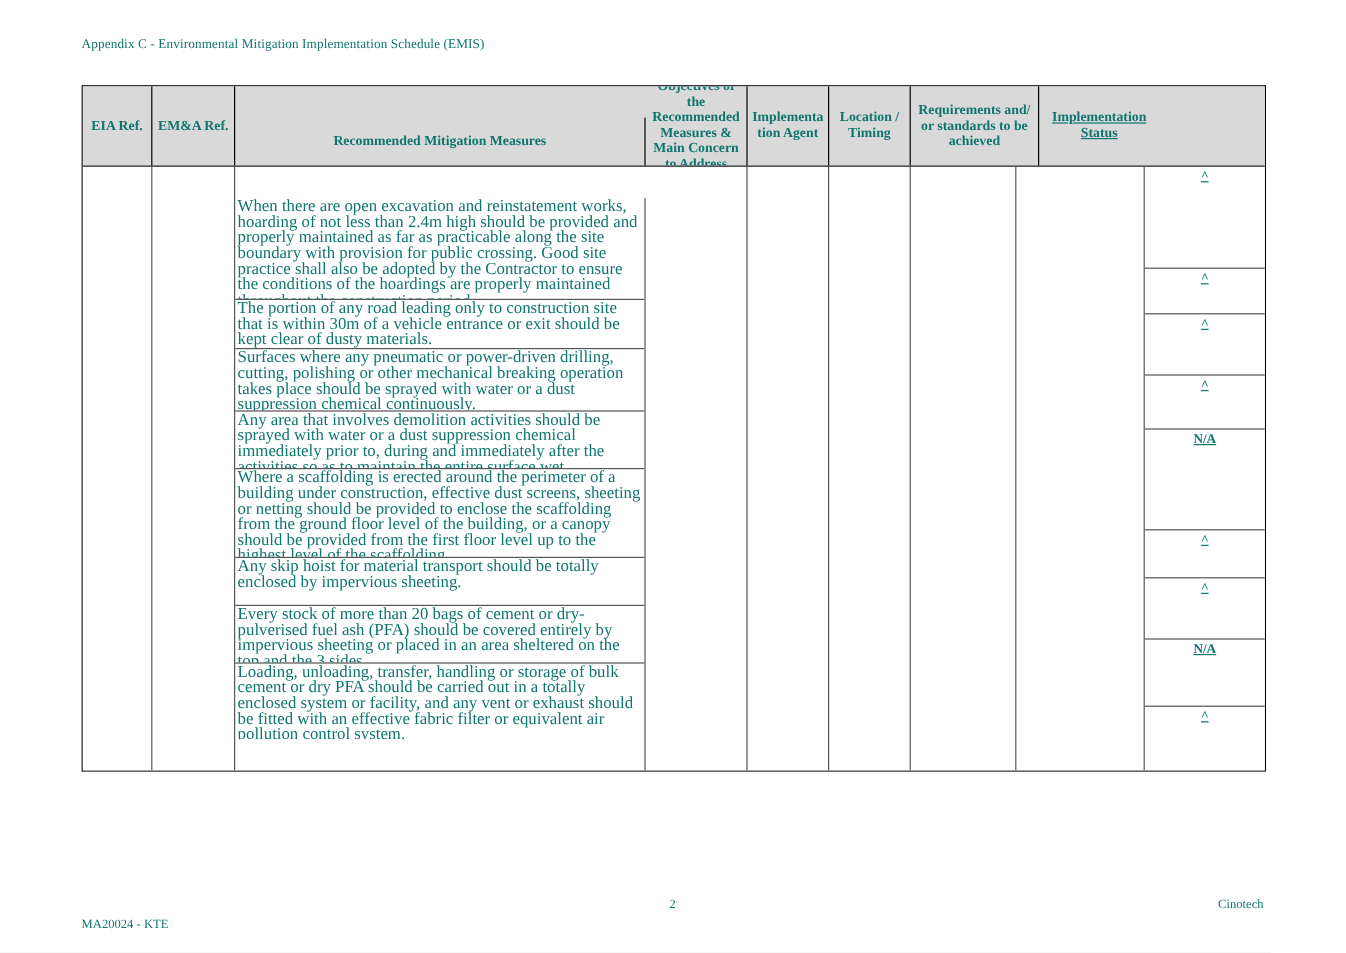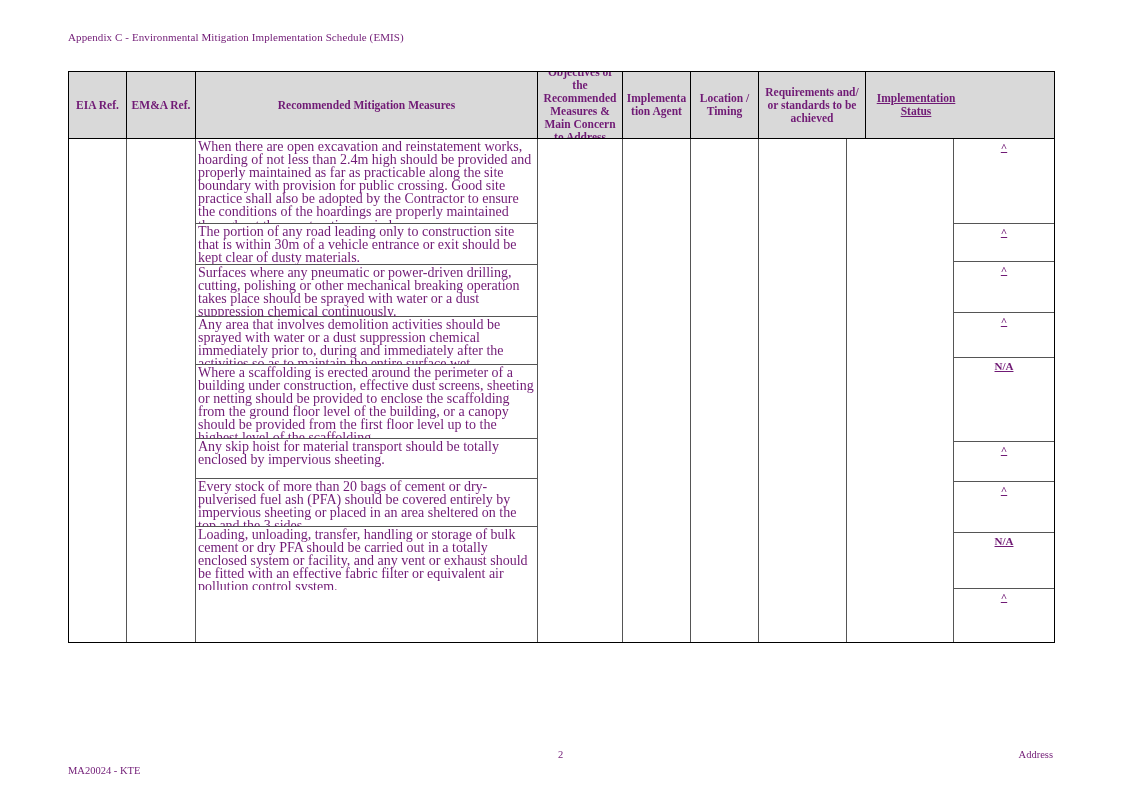--- a/index.html
+++ b/index.html
@@ -1,21 +1,21 @@
 <!DOCTYPE html>
 <html><head>
 <meta charset="utf-8">
 <style>
   html,body { margin:0; padding:0; background:#e8e8e8; }
   .page {
     position:relative;
     width:1122px; height:794px;
     background:#ffffff;
     font-family:"Liberation Serif", serif;
-    color:#701a75;
+    color:#0f766e;
     overflow:hidden;
     margin:0 auto;
   }
   .doc-title {
     position:absolute; left:68px; top:31px;
     font-size:11px; letter-spacing:0.1px;
   }
   .tbl {
     position:absolute; left:68px; top:71px;
     width:985px;
@@ -39,21 +39,21 @@
   }
   .hdr .hcell:last-child { border-right:none; }
   .tbody {
     display:flex; height:503px; background:#fff;
   }
   .tbody .col {
     box-sizing:border-box;
     border-right:1px solid #555;
   }
   .tbody .col:last-child { border-right:none; }
-  .w1{width:58px;} .w2{width:69px;} .w3{width:342px;}
+  .w1{width:58px;} .w2{width:69px;} .w3{width:342px;margin-top:26px;}
   .w4{width:85px;} .w5{width:68px;} .w6{width:68px;}
   .w7{width:88px;} .w8{width:107px;} .w9{width:100px;text-decoration:underline;}
   .mcell {
     box-sizing:border-box;
     border-bottom:1px solid #555;
     font-size:14px; line-height:13.1px;
     padding:1px 2px 0 2px;
     overflow:hidden;
   }
   .mcell:last-child { border-bottom:none; }
@@ -125,16 +125,16 @@
         <div class="scell" style="height:51px">^</div>
         <div class="scell" style="height:56px">N/A</div>
         <div class="scell" style="height:53px">^</div>
       </div>
     </div>
   </div>
 
   <div class="footer">
     <span class="f-left">MA20024 - KTE</span>
     <span class="f-center">2</span>
-    <span class="f-right">Address</span>
+    <span class="f-right">Cinotech</span>
   </div>
 
 </div>
 
 </body></html>

